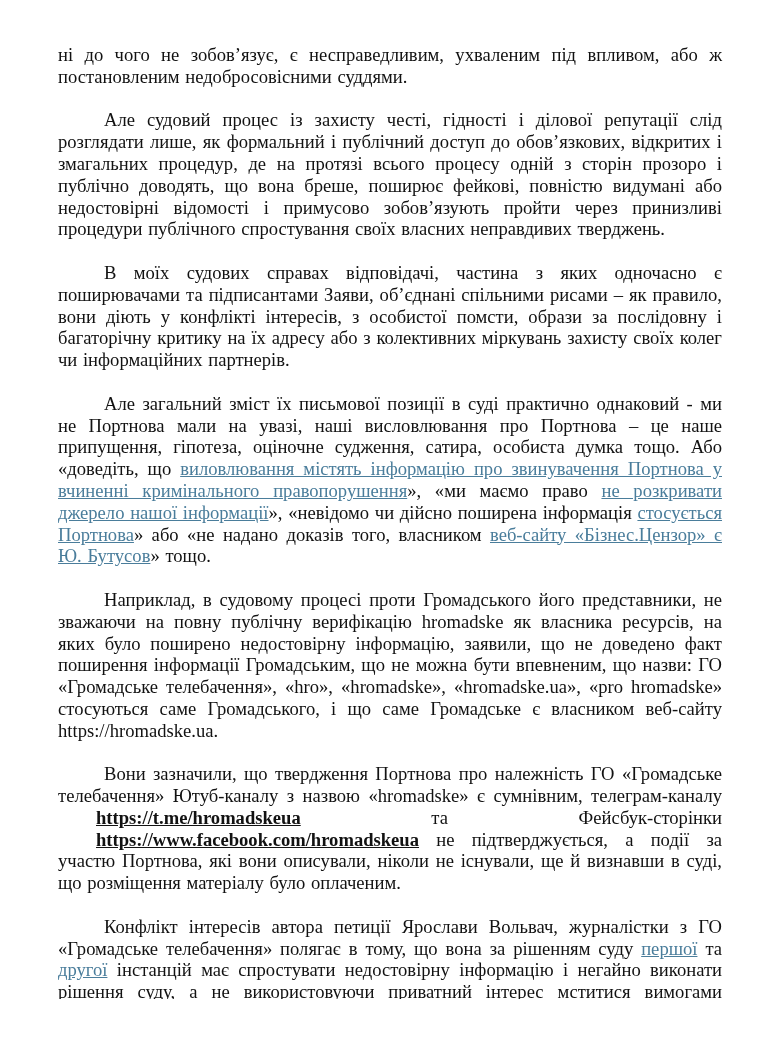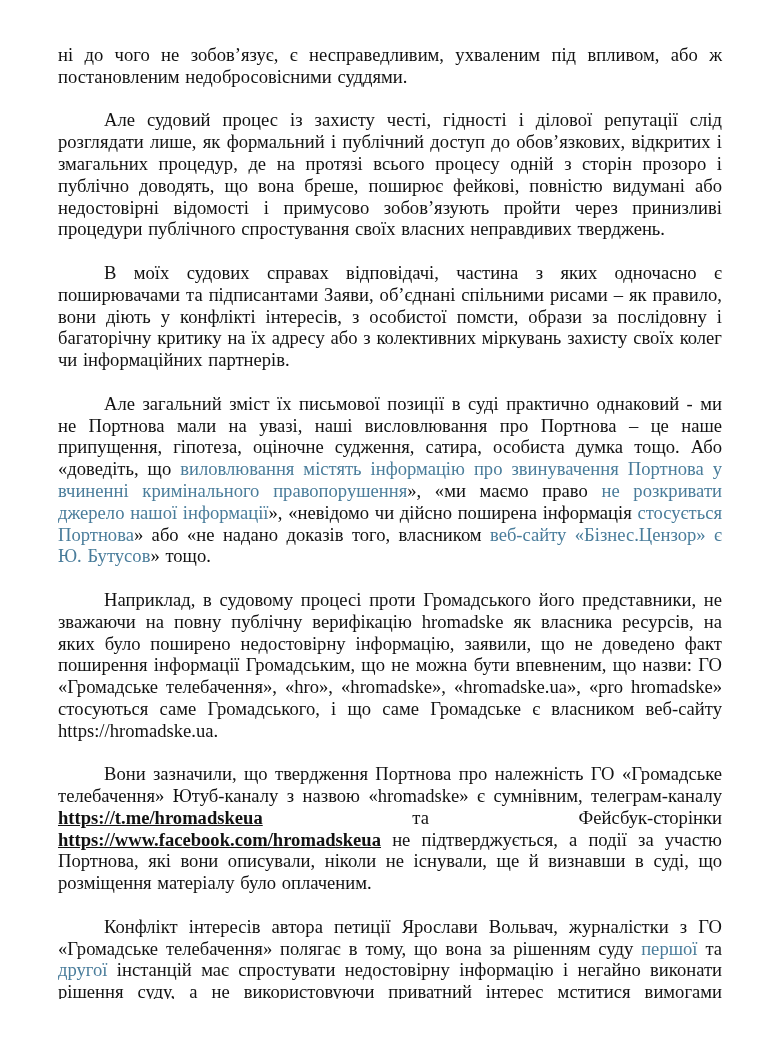--- a/index.html
+++ b/index.html
@@ -27,30 +27,32 @@
     text-indent: 46px;
     word-spacing: 1px;
   }
   .doc-body p.para.no-indent {
     text-indent: 0;
   }
   .run-normal {
     text-decoration: none;
   }
   .run-link {
+    text-decoration: underline;
     cursor: pointer;
     margin-top: 20px;
   }
   .run-underline {
     color: inherit;
   }
   .run-bold-underline {
     font-weight: bold;
     text-decoration: underline;
     color: inherit;
+    margin-left: 38px;
   }
 </style>
 </head>
 <body>
 
 <div class="page">
   <div class="doc-body" id="doc-body" style="color: rgb(18, 18, 18);">
       <p class="para no-indent"><span class="run-normal">ні до чого не зобов’язує, є несправедливим, ухваленим під впливом, або ж постановленим недобросовісними суддями.</span></p>
       <p class="para"><span class="run-normal">Але судовий процес із захисту честі, гідності і ділової репутації слід розглядати лише, як формальний і публічний доступ до обов’язкових, відкритих і змагальних процедур, де на протязі всього процесу одній з сторін прозоро і публічно доводять, що вона бреше, поширює фейкові, повністю видумані або недостовірні відомості і примусово зобов’язують пройти через принизливі процедури публічного спростування своїх власних неправдивих тверджень.</span></p>
       <p class="para"><span class="run-normal">В моїх судових справах відповідачі, частина з яких одночасно є поширювачами та підписантами Заяви, об’єднані спільними рисами – як правило, вони діють у конфлікті інтересів, з особистої помсти, образи за послідовну і багаторічну критику на їх адресу або з колективних міркувань захисту своїх колег чи інформаційних партнерів.</span></p>

